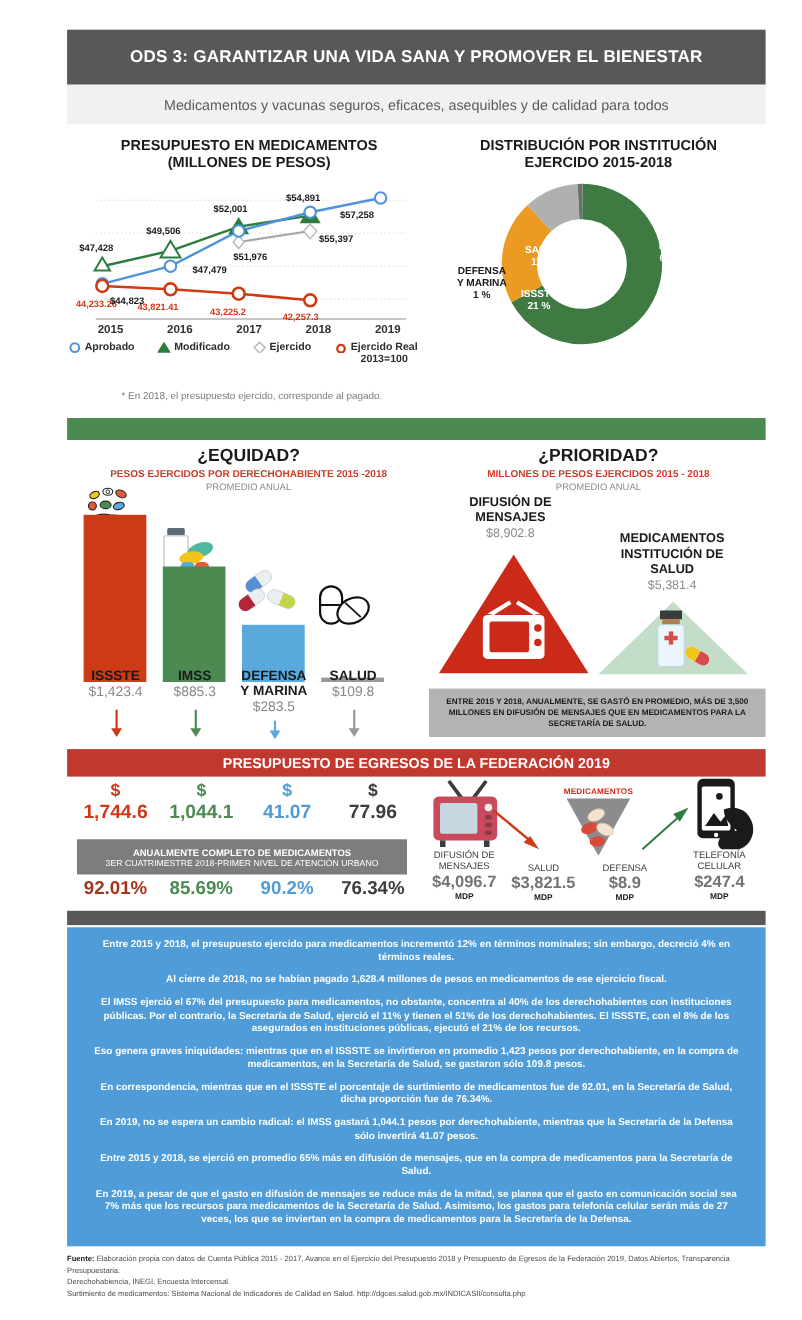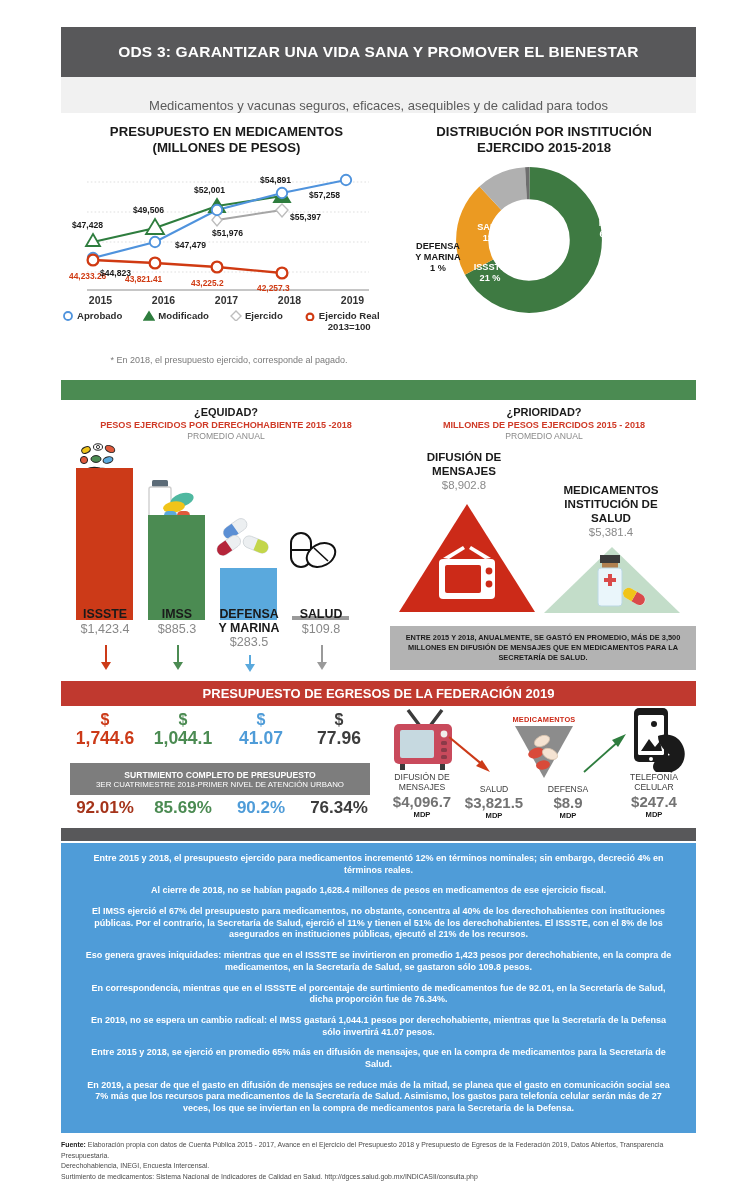--- a/index.html
+++ b/index.html
@@ -4,21 +4,21 @@
 <style>
   html,body{margin:0;padding:0;background:#ffffff;}
   body{width:729px;height:1200px;font-family:"Liberation Sans",sans-serif;color:#231f20;overflow:hidden;}
   .page{position:relative;width:729px;height:1200px;background:#fff;margin-left:14px;}
 
   
   .hdr-bar{position:absolute;left:47px;top:27px;width:635px;height:50px;background:#58585a;
            display:flex;align-items:center;justify-content:center;}
   .hdr-bar span{color:#fff;font-size:15.5px;font-weight:bold;letter-spacing:.2px;}
   .sub-bar{position:absolute;left:47px;top:77px;width:635px;height:36px;background:#f1f1f1;
-           display:flex;align-items:flex-end;justify-content:center;}
+           display:flex;align-items:center;justify-content:center;}
   .sub-bar span{color:#5b5b5b;font-size:13px;}
 
   
   .sec-title{position:absolute;text-align:center;font-weight:bold;font-size:13.2px;color:#1a1a1a;line-height:1.22;}
 
   
   .linechart{position:absolute;left:55px;top:160px;width:315px;height:135px;}
   .lc-note{position:absolute;left:55px;top:355px;width:320px;text-align:center;font-size:9px;color:#7a7a7a;}
   .legend{position:absolute;left:48px;top:310px;width:330px;display:flex;align-items:flex-start;
           font-size:9.6px;font-weight:bold;color:#2d2d2d;gap:21px;}
@@ -30,21 +30,21 @@
   
   .donutwrap{position:absolute;left:440px;top:165px;width:150px;height:150px;}
   .donut-lbl{position:absolute;font-size:9.2px;font-weight:bold;line-height:1.2;text-align:center;}
 
   
   .divider-green{position:absolute;left:47px;top:380px;width:635px;height:20px;background:#4b8b52;}
   .divider-dark{position:absolute;left:47px;top:828px;width:635px;height:13px;background:#58585a;}
 
   
   .eq-title{position:absolute;left:47px;top:406px;width:330px;text-align:center;}
-  .eq-t1{font-size:11px;font-weight:bold;color:#1a1a1a;}
+  .eq-t1{font-size:16px;font-weight:bold;color:#1a1a1a;}
   .eq-t2{font-size:9.1px;font-weight:bold;color:#cf3a27;margin-top:2px;}
   .eq-t3{font-size:8.6px;color:#8a8a8a;margin-top:1px;}
   .bars{position:absolute;left:58px;top:460px;width:310px;height:160px;}
   .bar{position:absolute;bottom:0;width:57px;}
   .bar-lbls{position:absolute;left:58px;top:608px;width:310px;height:70px;}
   .bl{position:absolute;text-align:center;width:78px;}
   .bl .nm{font-size:12.4px;font-weight:bold;color:#1a1a1a;line-height:1.1;}
   .bl .vl{font-size:12.6px;color:#888;}
 
   
@@ -388,21 +388,21 @@
       <div class="sym" style="color:#4f9cd8;">$</div>
       <div class="num" style="color:#4f9cd8;">41.07</div>
     </div>
     <div class="d">
       <div class="sym" style="color:#3d3d3d;">$</div>
       <div class="num" style="color:#3d3d3d;">77.96</div>
     </div>
   </div>
 
   <div class="surt">
-    <div class="s1">SURTIMIENTO COMPLETO DE PRESUPUESTO</div>
+    <div class="s1">ANUALMENTE COMPLETO DE MEDICAMENTOS</div>
     <div class="s2">3ER CUATRIMESTRE 2018-PRIMER NIVEL DE ATENCIÓN URBANO</div>
   </div>
 
   <div class="pcts">
     <div style="color:#a5341a;">92.01%</div>
     <div style="color:#4b8b52;">85.69%</div>
     <div style="color:#4f9cd8;">90.2%</div>
     <div style="color:#3d3d3d;">76.34%</div>
   </div>
 

